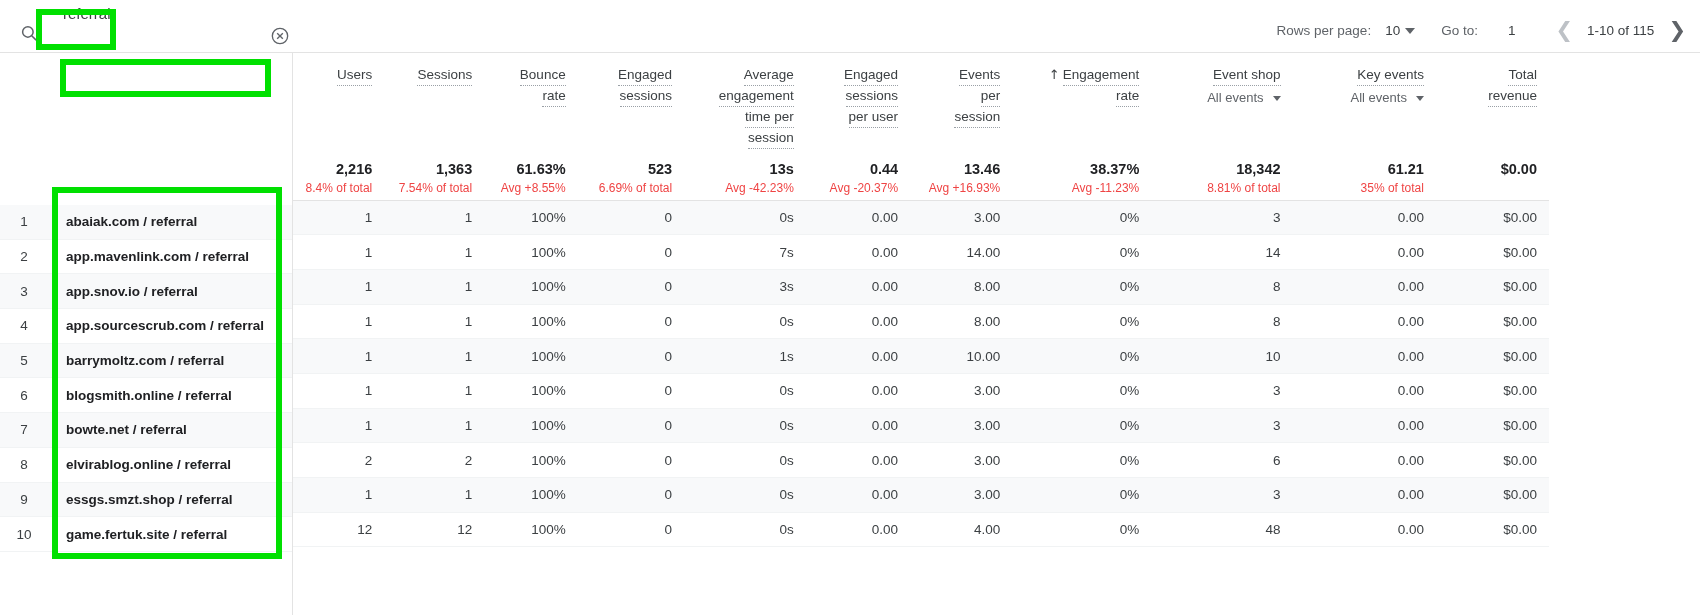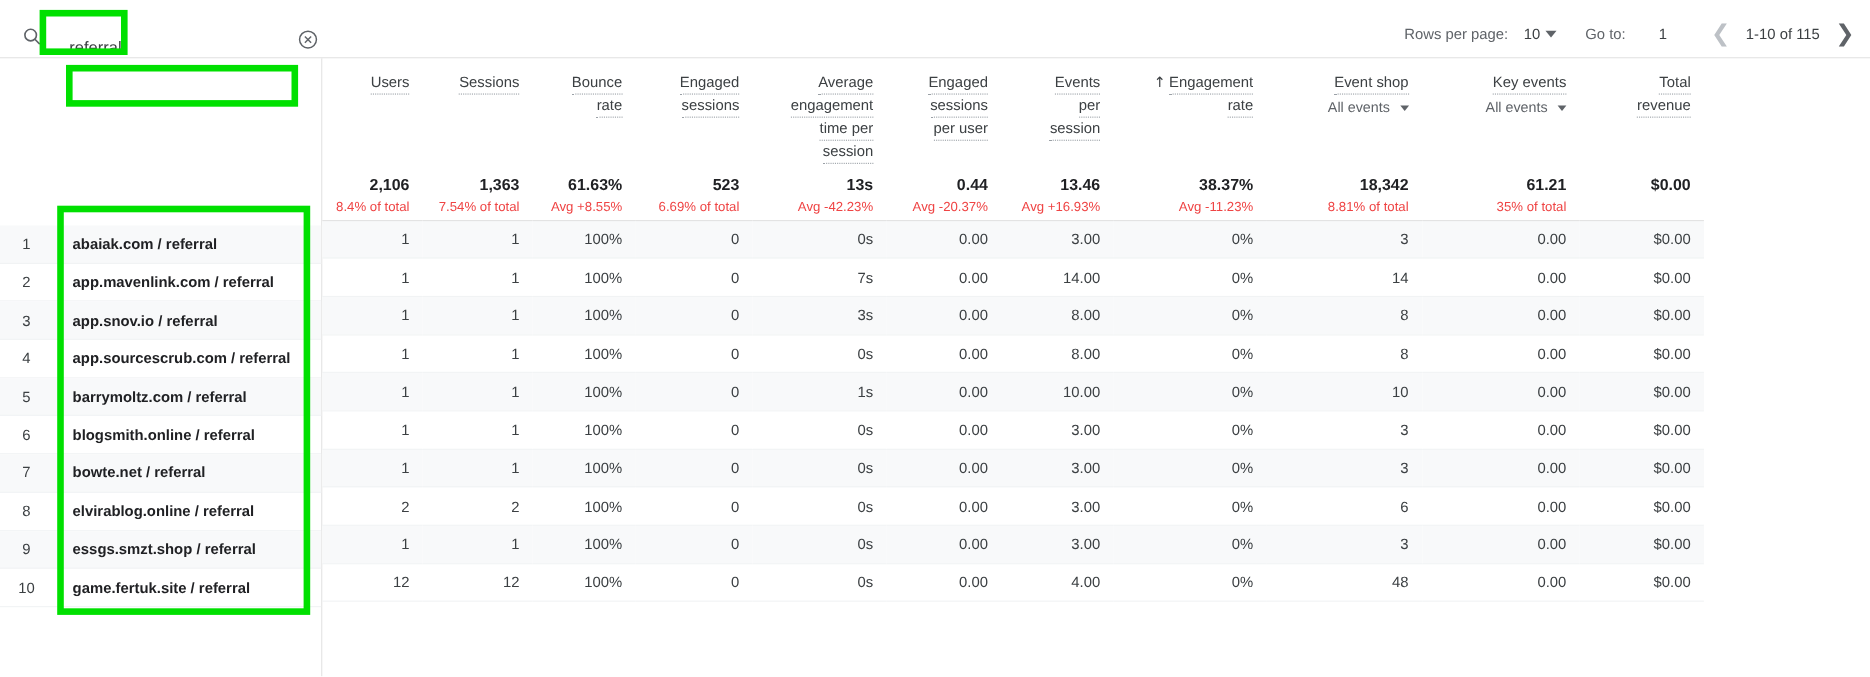--- a/index.html
+++ b/index.html
@@ -21,21 +21,21 @@
     width: 1700px; height: 53px;
     border-bottom: 1px solid #e3e3e3;
     display: flex; align-items: center;
   }
   .search-icon {
     position: absolute; left: 20px; top: 24px;
     width: 18px; height: 18px;
   }
   .search-icon svg { display:block; }
   .search-input {
-    position: absolute; left: 63px; top: 35px;
+    position: absolute; left: 63px; top: 5px;
     border: none; outline: none; background: transparent;
     font-family: "Liberation Sans", sans-serif;
     font-size: 15px; color: #3c4043;
     width: 180px; padding: 0;
   }
   .clear-icon {
     position: absolute; left: 270px; top: 26px;
     width: 20px; height: 20px;
   }
   .pager {
@@ -272,21 +272,21 @@
             </th>
             <th>
               <div><span class="hd-text">Total</span></div>
               <div><span class="hd-text">revenue</span></div>
             </th>
           </tr>
         </thead>
       <tbody id="tbody">
           <tr class="summary">
             <td>
-              <span class="sum-val">2,106</span>
+              <span class="sum-val">2,216</span>
               <span class="sum-sub">8.4% of total</span>
             </td>
             <td>
               <span class="sum-val">1,363</span>
               <span class="sum-sub">7.54% of total</span>
             </td>
             <td>
               <span class="sum-val">61.63%</span>
               <span class="sum-sub">Avg +8.55%</span>
             </td>

